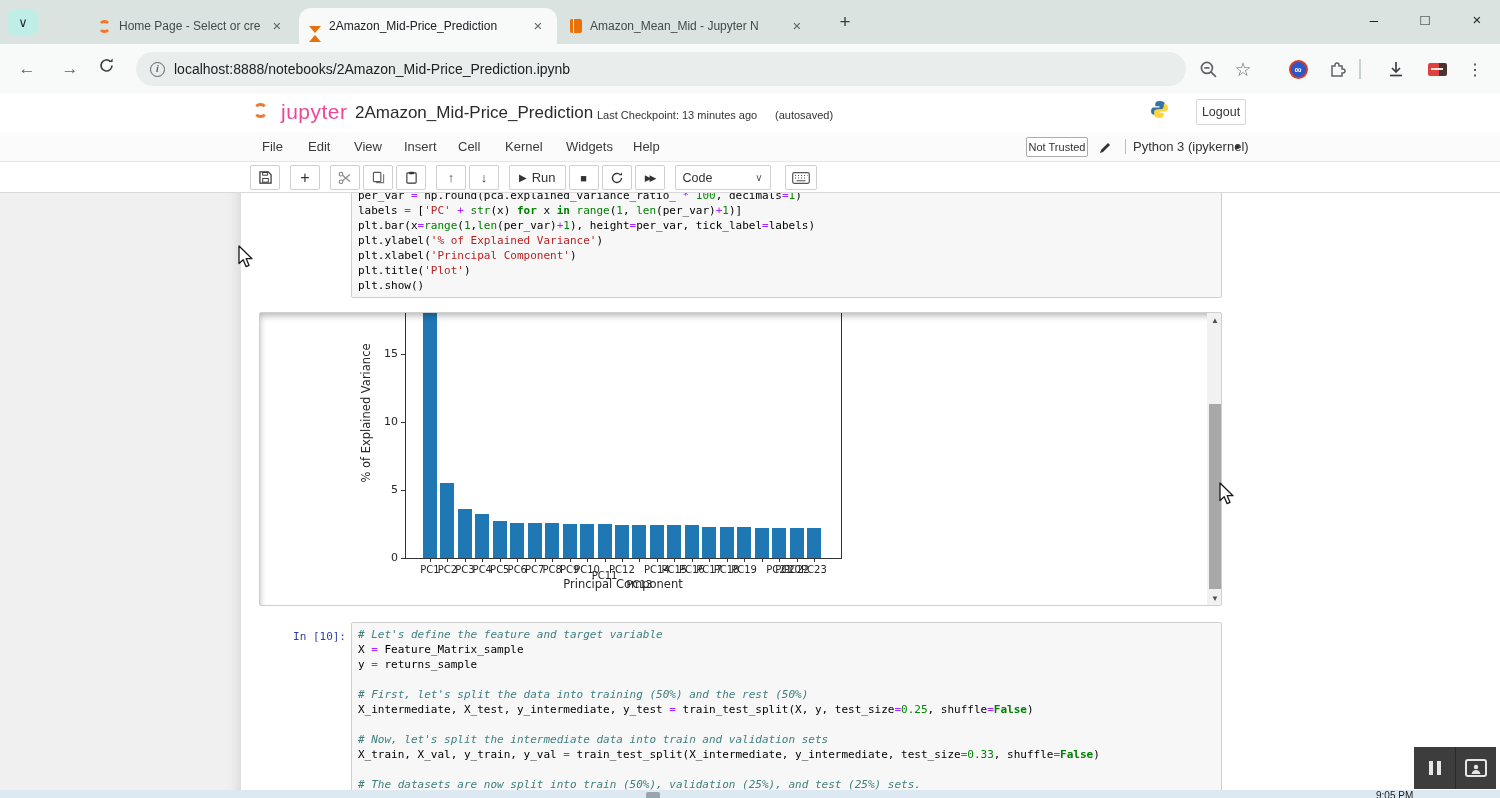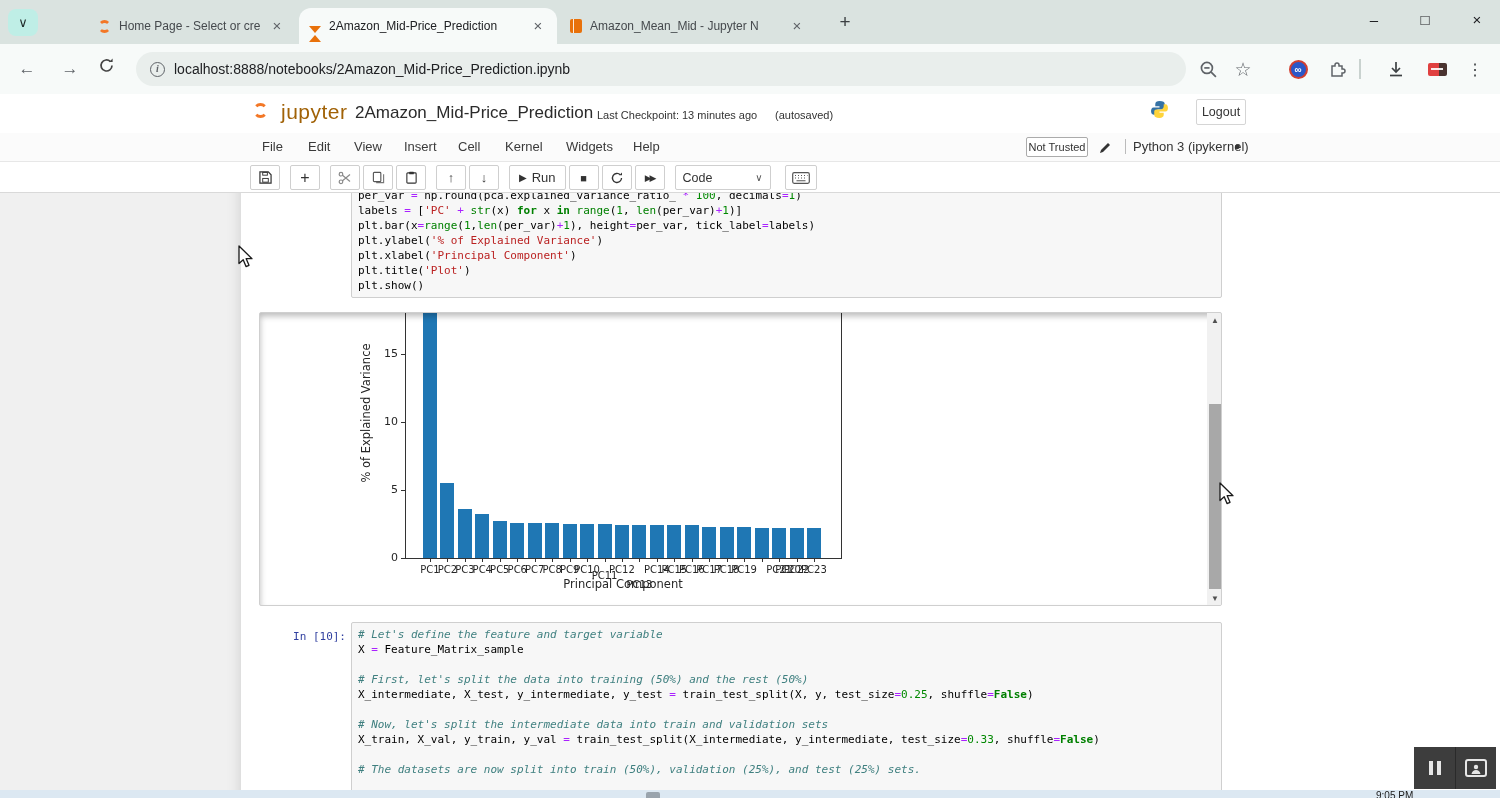--- a/index.html
+++ b/index.html
@@ -31,21 +31,21 @@
   .rico { position:absolute; top:13px; width:24px; height:24px; display:flex; align-items:center; justify-content:center; }
   .sep { position:absolute; top:15px; width:2px; height:20px; background:#c9d2cf; }
   .infinity-ext { width:19px; height:19px; border-radius:50%; background:#2b57c8; border:2px solid #d23f31; color:#fff; font-size:10px; font-weight:bold; text-align:center; line-height:15px; }
   .redbadge { width:19px; height:13px; border-radius:2px; background:linear-gradient(90deg,#e04040 0 60%,#4a3330 60% 100%); position:relative; }
   .redbadge:after { content:""; position:absolute; left:3px; top:5px; width:12px; height:2px; background:rgba(255,255,255,.9); }
   .dots3 { font-size:16px; color:#3c4043; }
 
   
   .jheader { position:absolute; left:0; top:94px; width:1500px; height:39px; background:#fff; }
   .jlogo-ring { position:absolute; left:253px; top:9px; width:15px; height:15px; border-radius:50%; border:3.5px solid #f37726; border-left-color:transparent; border-right-color:transparent; }
-  .jlogo-text { position:absolute; left:281px; top:6px; font-size:21px; color:#a16207; letter-spacing:.5px; }
+  .jlogo-text { position:absolute; left:281px; top:6px; font-size:21px; color:#ec4899; letter-spacing:.5px; }
   .jtitle { position:absolute; left:355px; top:9px; font-size:17px; color:#2b2b2b; }
   .jcheckpoint { position:absolute; left:597px; top:15px; font-size:11px; color:#333;text-align:center; }
   .jautosaved { position:absolute; left:775px; top:15px; font-size:11px; color:#333; }
   .pylogo { position:absolute; left:1150px; top:6px; }
   .logoutbtn { position:absolute; left:1196px; top:5px; width:50px; height:26px; background:#fff; border:1px solid #d5d5d5; border-radius:2px; font-size:12.5px; color:#333; text-align:center; line-height:24px; }
 
   
   .jmenu { position:absolute; left:0; top:133px; width:1500px; height:29px; background:#fbfbfb; border-bottom:1px solid #e7e7e7; }
   .menuitem { position:absolute; top:6px; font-size:13px; color:#3a3a3a; }
   .nottrusted { position:absolute; left:1026px; top:4px; width:62px; height:20px; border:1px solid #ababab; border-radius:2px; background:#fff; font-size:11px; color:#333; text-align:center; line-height:18px; }
@@ -394,20 +394,21 @@
           <div class="thumb" style="top:91px; height:185px;"></div>
           <div class="arr" style="top:278px;">▼</div>
         </div>
       </div>
 
       <div class="prompt" style="left:0; top:457px;">In [10]:</div>
       <div class="inputarea" style="left:110px; top:449px; width:871px; height:381px;">
         <div id="cell2-code">
             <div class="cm-line"><span class="tok-c"># Let's define the feature and target variable</span></div>
             <div class="cm-line"><span>X </span><span class="tok-op">=</span><span> Feature_Matrix_sample</span></div>
+            <div class="cm-line"><span>y </span><span class="tok-op">=</span><span> returns_sample</span></div>
             <div class="cm-line">&nbsp;</div>
             <div class="cm-line"><span class="tok-c"># First, let's split the data into training (50%) and the rest (50%)</span></div>
             <div class="cm-line"><span>X_intermediate, X_test, y_intermediate, y_test </span><span class="tok-op">=</span><span> train_test_split(X, y, test_size</span><span class="tok-op">=</span><span class="tok-n">0.25</span><span>, shuffle</span><span class="tok-op">=</span><span class="tok-k">False</span><span>)</span></div>
             <div class="cm-line">&nbsp;</div>
             <div class="cm-line"><span class="tok-c"># Now, let's split the intermediate data into train and validation sets</span></div>
             <div class="cm-line"><span>X_train, X_val, y_train, y_val </span><span class="tok-op">=</span><span> train_test_split(X_intermediate, y_intermediate, test_size</span><span class="tok-op">=</span><span class="tok-n">0.33</span><span>, shuffle</span><span class="tok-op">=</span><span class="tok-k">False</span><span>)</span></div>
             <div class="cm-line">&nbsp;</div>
             <div class="cm-line"><span class="tok-c"># The datasets are now split into train (50%), validation (25%), and test (25%) sets.</span></div>
           </div>
       </div>

